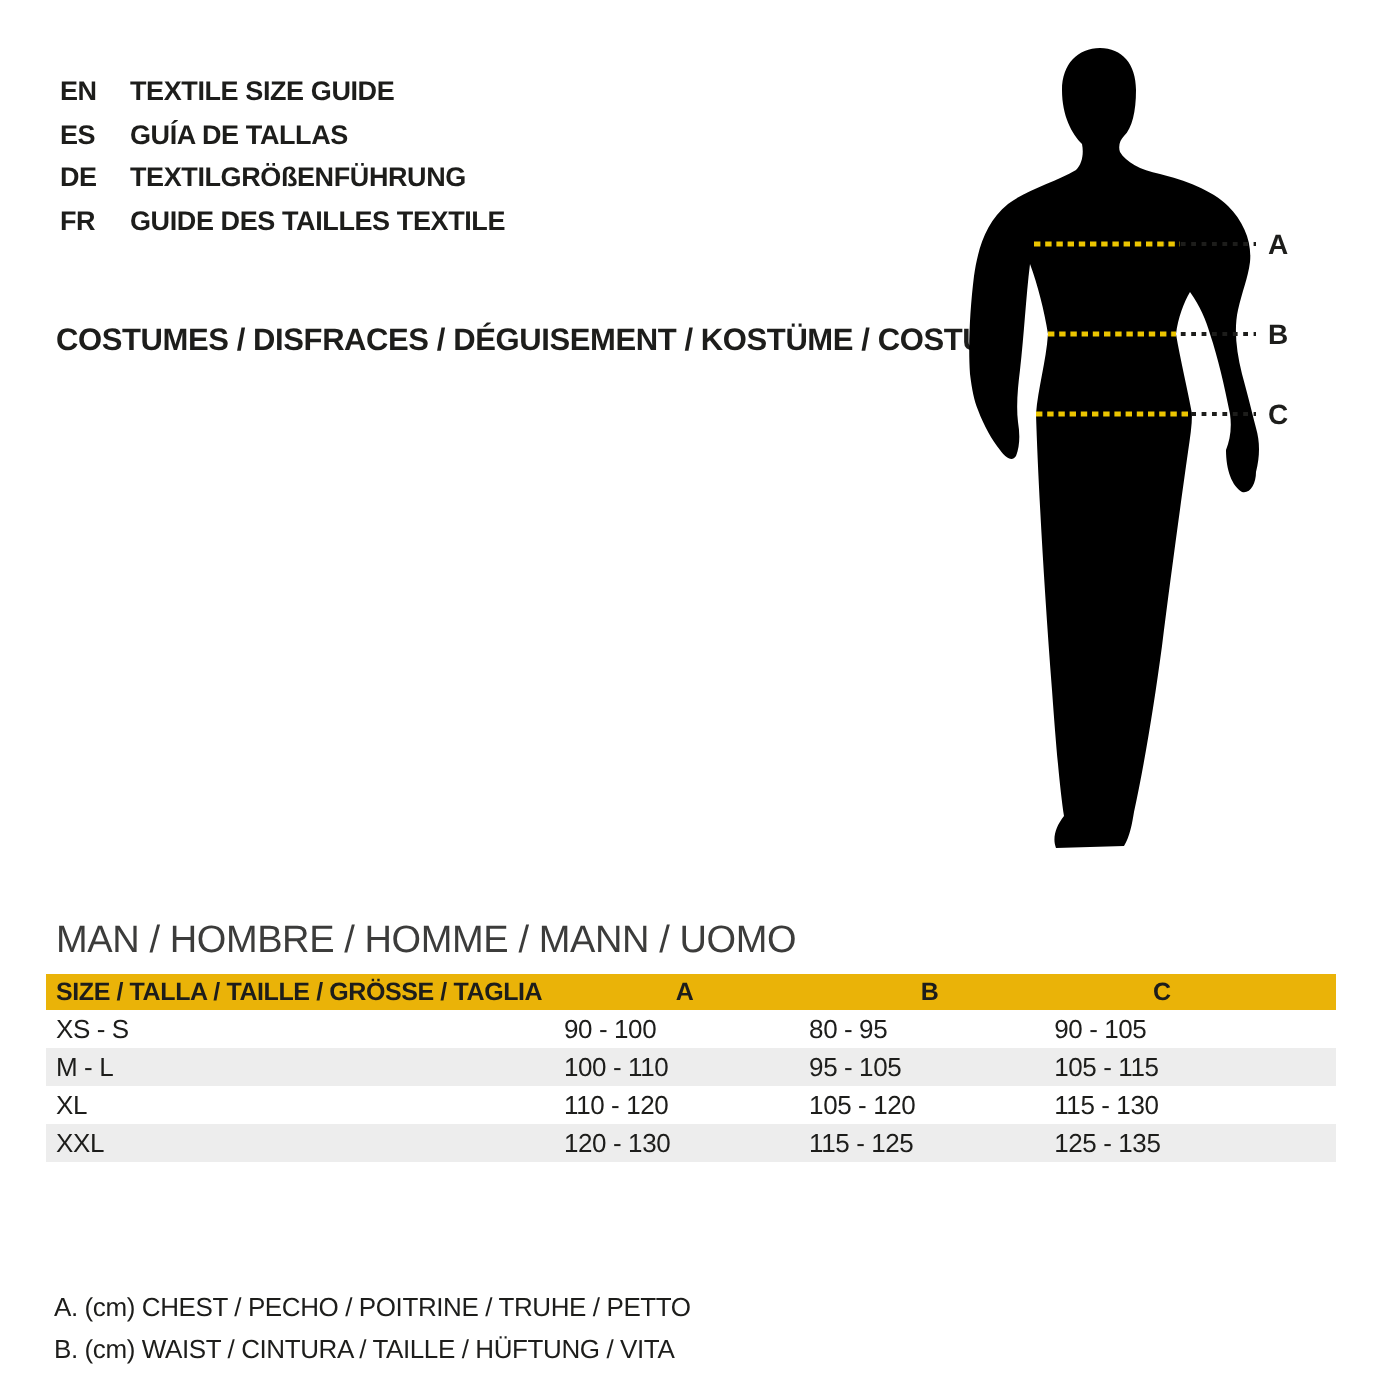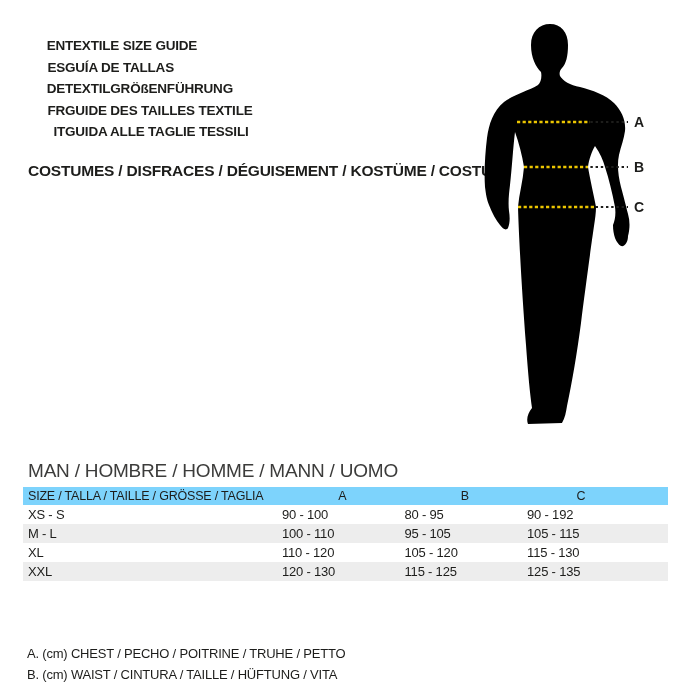--- a/index.html
+++ b/index.html
@@ -3,36 +3,36 @@
 <meta charset="utf-8">
 <style>
   html,body { margin:0; padding:0; background:#ffffff; }
   .canvas {
     position:relative; width:700px; height:700px; background:#ffffff;
     font-family:"Liberation Sans", sans-serif; color:#1d1d1b; overflow:hidden;
   }
   
   .lang-block { position:absolute; left:30px; top:35px; }
   .lang-row { display:flex; height:21.5px; align-items:center;
-              font-weight:700; font-size:13.5px; letter-spacing:-0.2px;text-align:right; }
+              font-weight:700; font-size:13.5px; letter-spacing:-0.2px; }
   .lang-code { width:35px; flex:0 0 35px; }
   .category-title { position:absolute; left:28px; top:162px;
                     font-weight:700; font-size:15.5px; letter-spacing:-0.2px; }
   
   .figure-svg { position:absolute; left:460px; top:15px; }
   .measure-label { font-family:"Liberation Sans", sans-serif; font-size:14px; font-weight:700; fill:#1d1d1b; }
   .dash-black { stroke:#1d1d1b; stroke-width:2; stroke-dasharray:2.4 2.8; fill:none; }
   .dash-yellow { stroke-width:2.6; stroke-dasharray:3.2 2.4; fill:none; }
   
   .table-title { position:absolute; left:28px; top:460px; font-size:19px;
                  color:#3c3c3b; letter-spacing:-0.2px; }
   table.size-table { position:absolute; left:23px; top:487px; width:645px;
                      border-collapse:collapse; table-layout:fixed;
                      font-size:13px; letter-spacing:-0.2px; }
-  .size-table thead th { background:#7dd3fc; height:16px; font-weight:400;
+  .size-table thead th { background:#eab308; height:16px; font-weight:700;
                          font-size:12.5px; text-align:center; }
   .size-table th.size-col, .size-table td.size-col { text-align:left; padding-left:5px; }
   .size-table tbody td { height:17px; text-align:left; font-weight:400; }
   .size-table tbody tr:nth-child(even) { background:#ededed; }
   
   .legend-block { position:absolute; left:27px; top:605px; font-size:13px;
                   line-height:20.6px; letter-spacing:-0.2px;margin-top:39px; }
 </style>
 </head>
 <body>
@@ -48,24 +48,20 @@
       <span class="lang-code">ES</span>
       <span class="lang-label">GUÍA DE TALLAS</span>
     </div>
     <div class="lang-row">
       <span class="lang-code">DE</span>
       <span class="lang-label">TEXTILGRÖßENFÜHRUNG</span>
     </div>
     <div class="lang-row">
       <span class="lang-code">FR</span>
       <span class="lang-label">GUIDE DES TAILLES TEXTILE</span>
-    </div>
-    <div class="lang-row">
-      <span class="lang-code">IT</span>
-      <span class="lang-label">GUIDA ALLE TAGLIE TESSILI</span>
     </div>
   </div>
 
   <div class="category-title">COSTUMES / DISFRACES / DÉGUISEMENT / KOSTÜME / COSTUMI</div>
 
   <svg class="figure-svg" width="220" height="420" viewBox="0 0 220 420">
     <path d="M 90 9
              C 79 9, 71 17, 71 30
              C 71 43, 76 52, 81 57
              C 82 62, 81 67, 78 70
@@ -136,21 +132,21 @@
         <th>B</th>
         <th>C</th>
         <th></th>
       </tr>
     </thead>
     <tbody>
       <tr>
         <td class="size-col">XS - S</td>
         <td>90 - 100</td>
         <td>80 - 95</td>
-        <td>90 - 192</td>
+        <td>90 - 105</td>
         <td></td>
       </tr>
       <tr>
         <td class="size-col">M - L</td>
         <td>100 - 110</td>
         <td>95 - 105</td>
         <td>105 - 115</td>
         <td></td>
       </tr>
       <tr>

